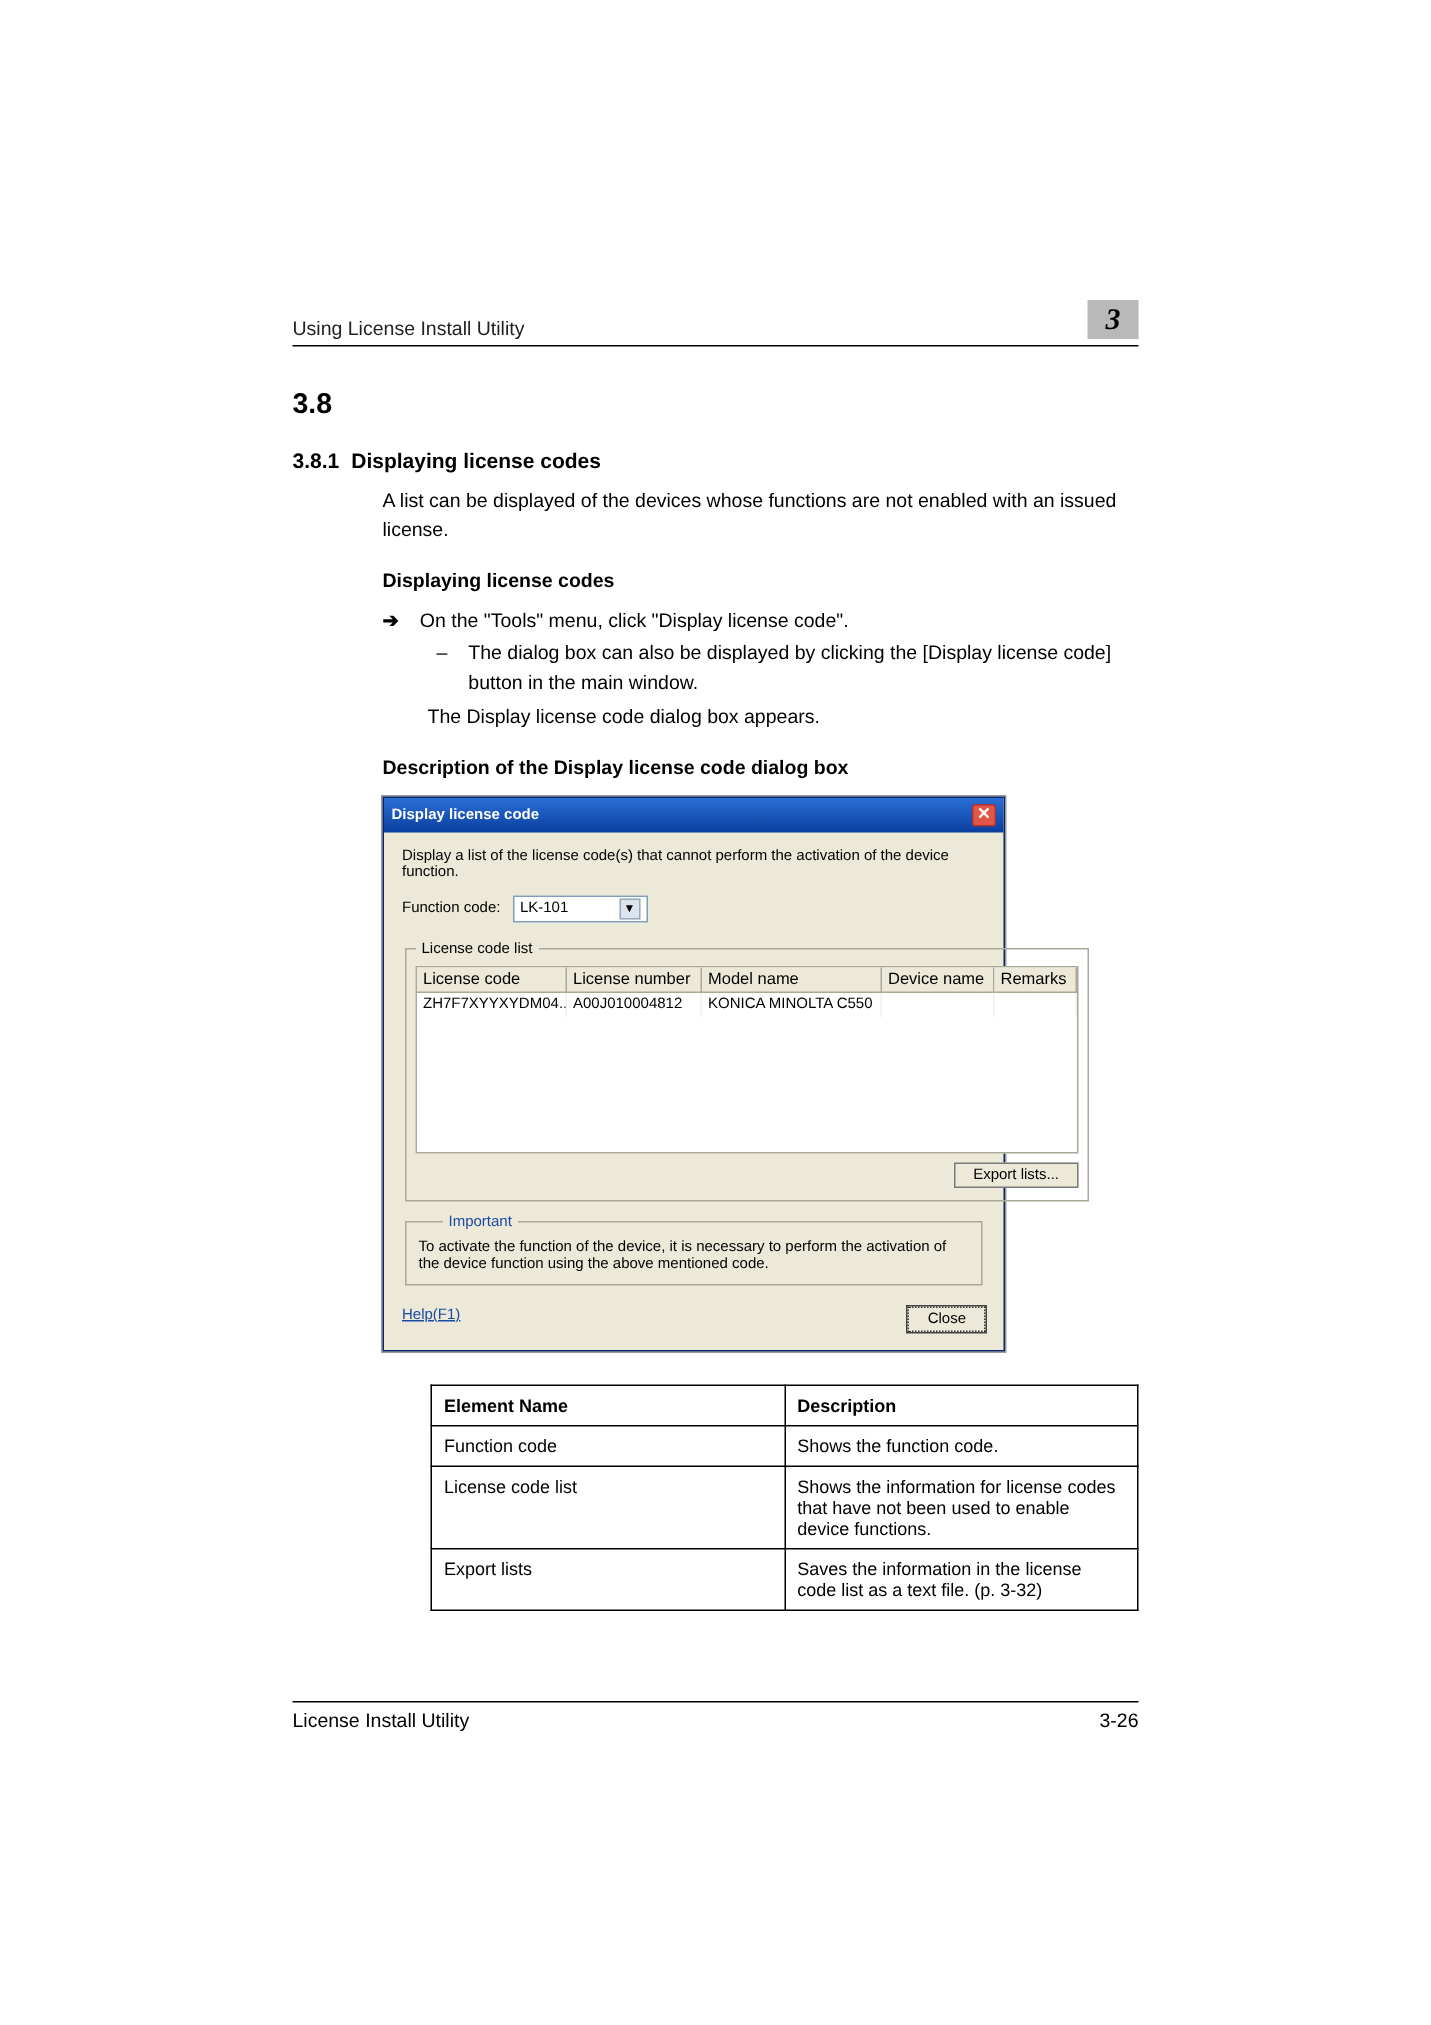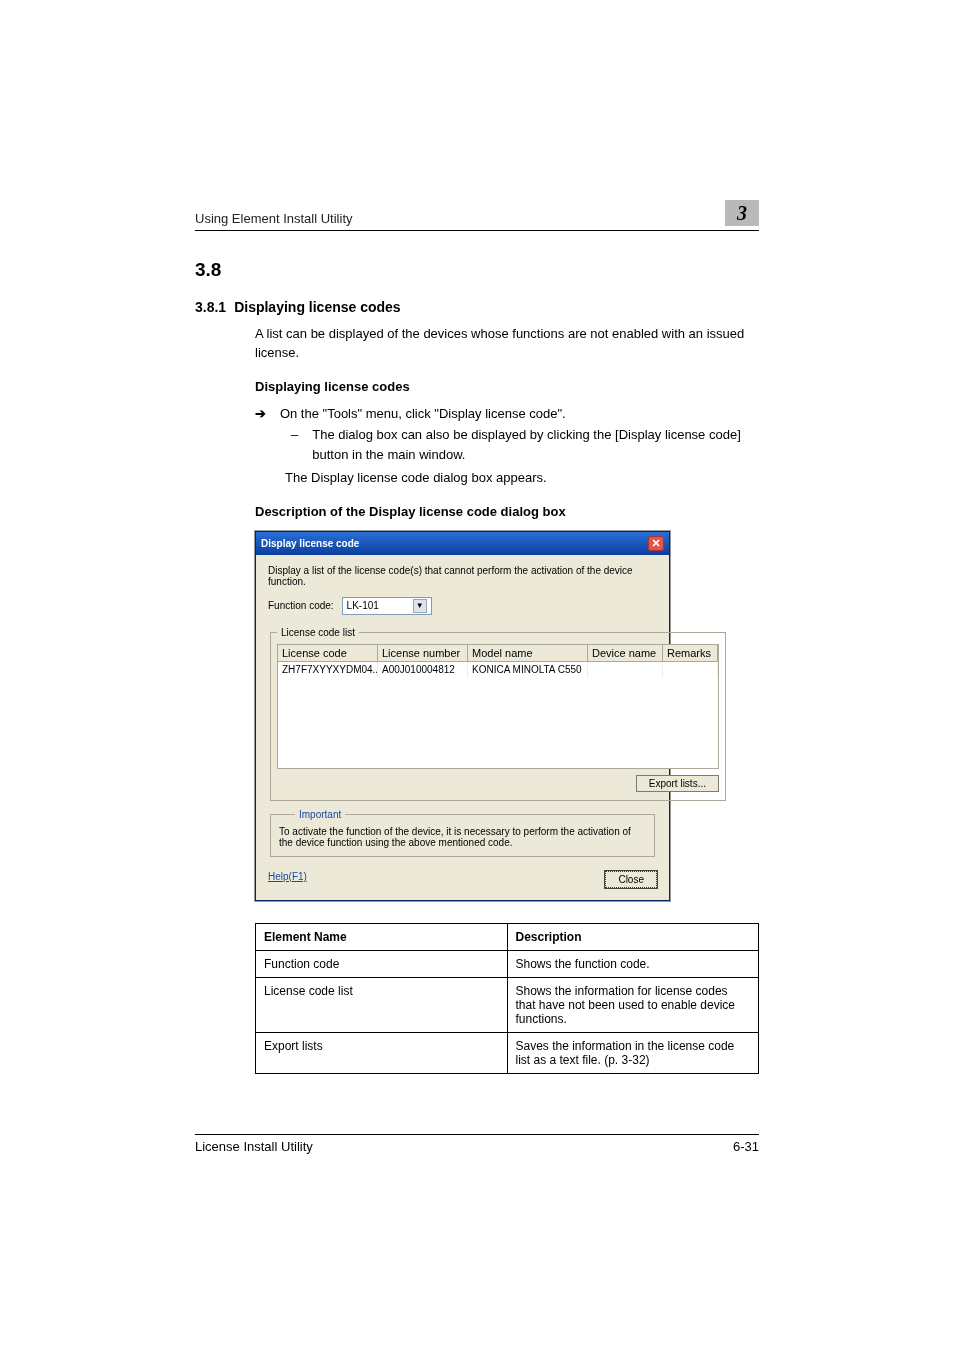--- a/index.html
+++ b/index.html
@@ -189,21 +189,21 @@
   }
   .help-link { color:#1a4aa3; text-decoration:underline; }
 
   
   table.desc {
     border-collapse: collapse;
     width: 100%;
     margin-left: 0;
     font-size: 12px;
   }
-  .desc-wrap { margin-left:60px; }
+  .desc-wrap { margin-left:92px; }
   table.desc th, table.desc td {
     border: 0.6px solid #000;
     padding: 6px 8px;
     text-align: left;
     vertical-align: top;
   }
   table.desc th {
     font-weight: bold;
     background:#fff;
     width: 155px;
@@ -218,21 +218,21 @@
     padding-top:4px;
     margin-top:60px;
   }
 </style>
 </head>
 <body>
 
 <div class="page">
 
   <div class="runhead">
-    <span class="runhead-left">Using Element Install Utility</span>
+    <span class="runhead-left">Using License Install Utility</span>
     <span class="runhead-right">3</span>
   </div>
 
   <h2 class="sect">
     <span>3.8</span>
   </h2>
 
   <h3 class="subsect">
     <span>3.8.1</span>
     <span>Displaying license codes</span>
@@ -332,16 +332,16 @@
         <tr>
           <td>Export lists</td>
           <td>Saves the information in the license code list as a text file. (p. 3-32)</td>
         </tr>
       </tbody>
     </table>
   </div>
 
   <div class="footer">
     <span>License Install Utility</span>
-    <span>6-31</span>
+    <span>3-26</span>
   </div>
 
 </div>
 
 </body></html>

